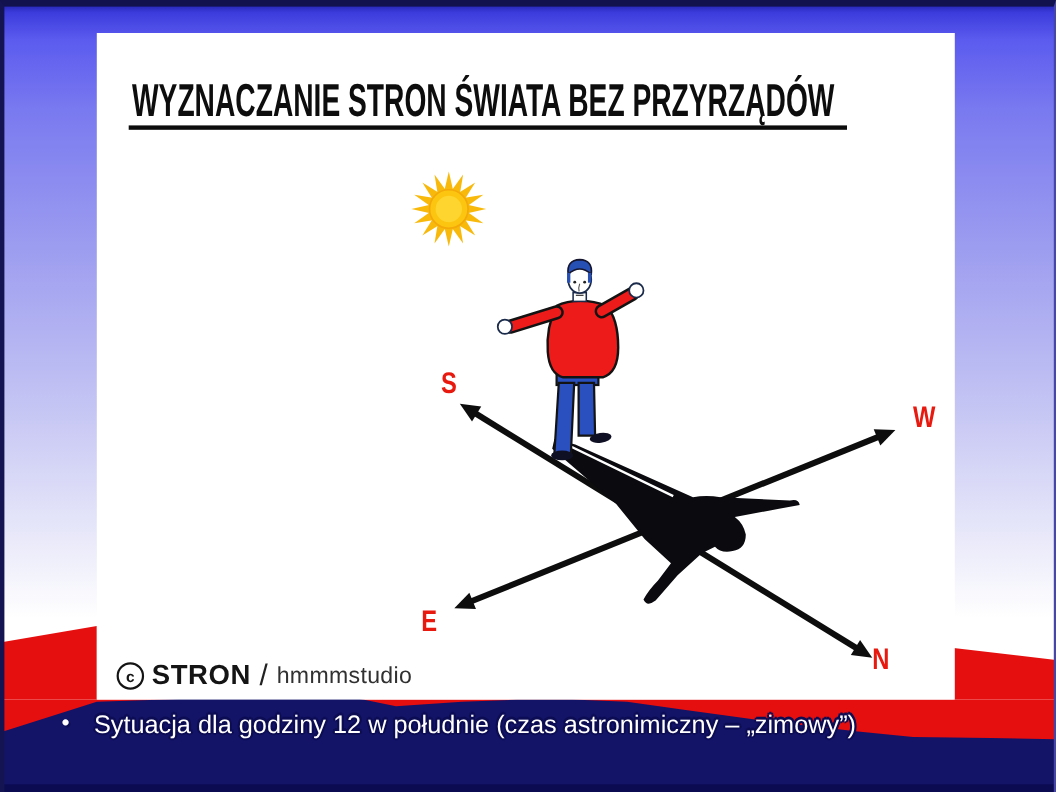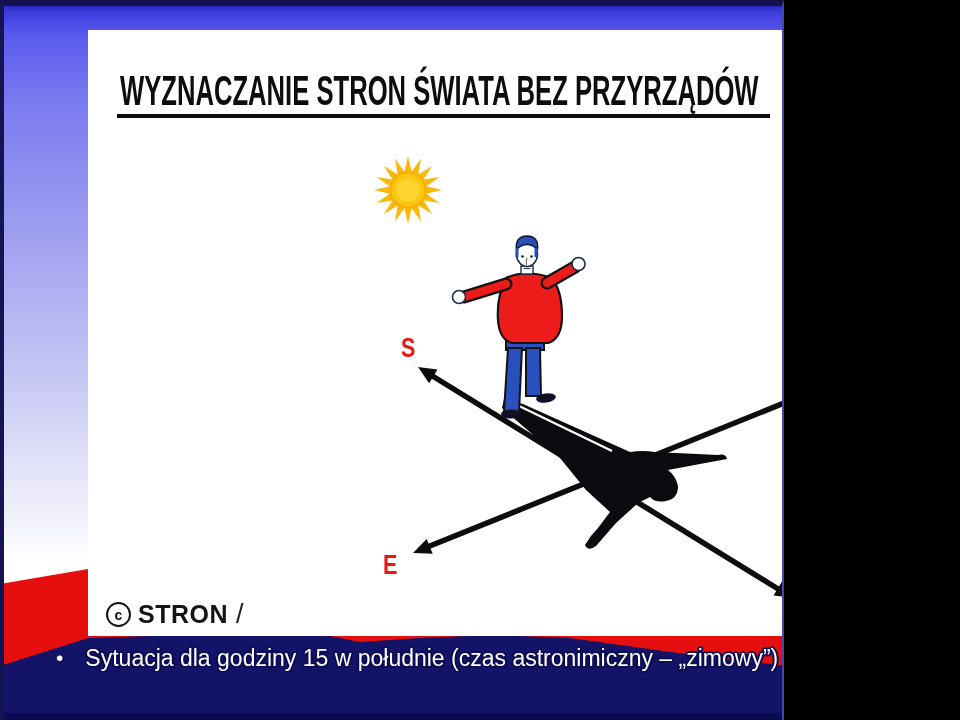--- a/index.html
+++ b/index.html
@@ -1,17 +1,17 @@
 <!DOCTYPE html>
 <html><head>
 <meta charset="utf-8">
 <style>
   html,body{margin:0;padding:0;background:#000;}
   .canvas{
-    position:relative;width:784px;height:720px;overflow:hidden;
+    position:relative;width:960px;height:720px;overflow:hidden;
     font-family:"Liberation Sans",sans-serif;
     background:linear-gradient(180deg,
       #15159a 0%, #3c3cdd 1.6%, #5b5bef 5%, #7a7af0 14%,
       #9e9ef0 32%, #c6c6f4 52%, #e9e9fa 68%, #ffffff 78%, #ffffff 100%);
   }
   .frame{position:absolute;inset:0;z-index:9;pointer-events:none;
     border-top:6px solid #12124e;border-left:4px solid #141452;border-right:2px solid #4646a8;}
   svg{position:absolute;left:0;top:0;}
   #deco{z-index:1;}
   .card{position:absolute;left:88px;top:30px;width:780px;height:606px;background:#ffffff;z-index:2;}
@@ -142,21 +142,22 @@
 
   <span class="dir" style="left:401px;top:335px;">S</span>
   <span class="dir" style="left:830px;top:366px;">W</span>
   <span class="dir" style="left:383px;top:552px;">E</span>
   <span class="dir" style="left:793px;top:586px;">N</span>
 
   <div class="overlay credit">
     <span class="copyright">c</span>
     <span class="org">STRON</span>
     <span class="sep">/</span>
+    <span class="studio">hmmmstudio</span>
   </div>
 
   <div class="overlay caption">
     <span class="bullet">•</span>
-    <span class="text">Sytuacja dla godziny 15 w południe (czas astronimiczny – „zimowy”)</span>
+    <span class="text">Sytuacja dla godziny 12 w południe (czas astronimiczny – „zimowy”)</span>
   </div>
 
   <div class="frame"></div>
 </div>
 
 </body></html>

